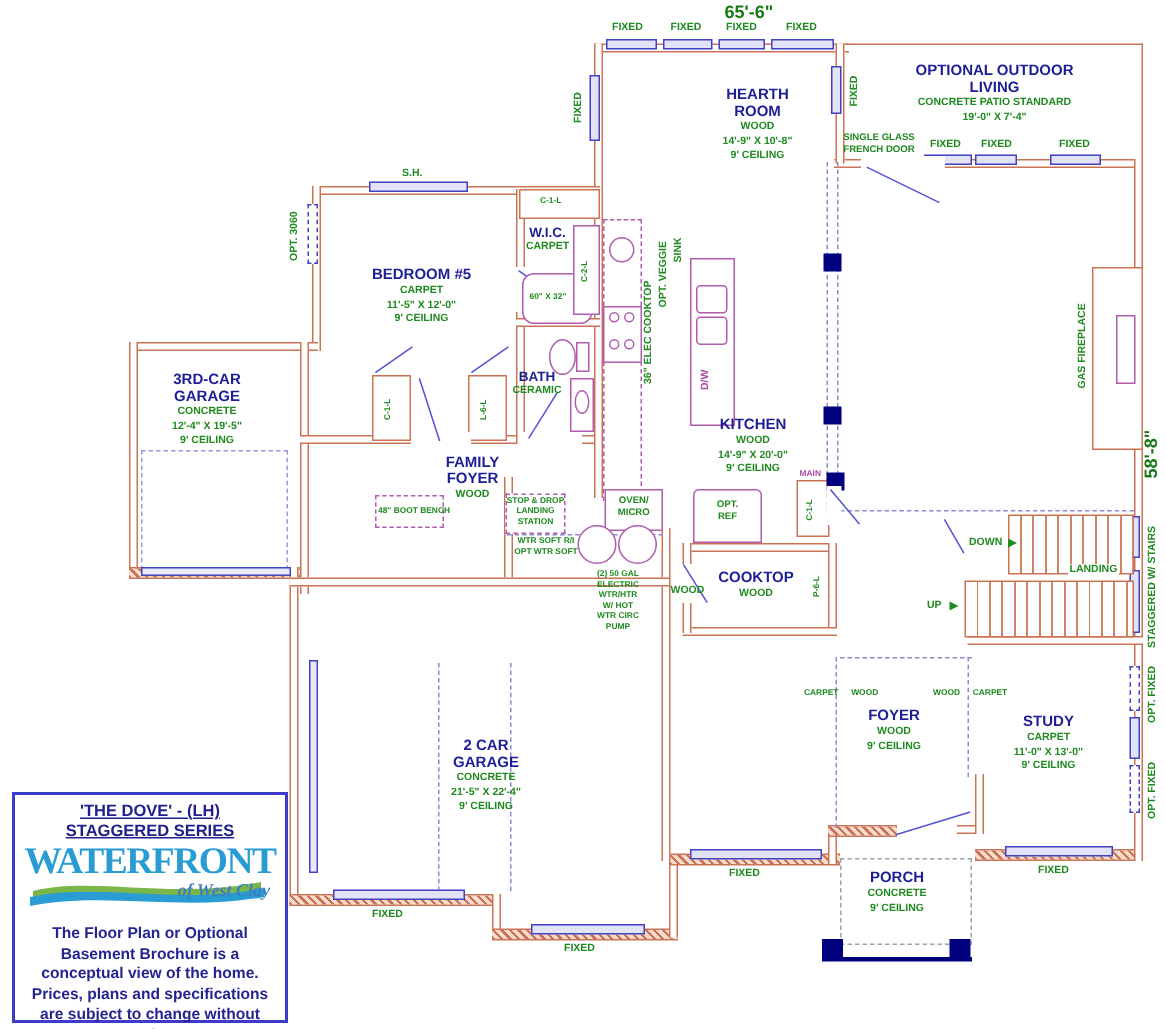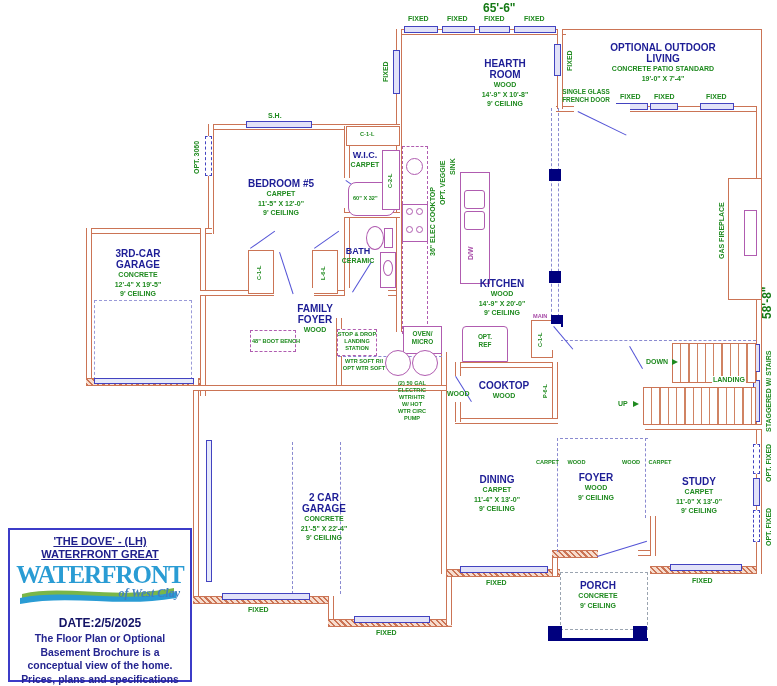--- a/index.html
+++ b/index.html
@@ -349,26 +349,20 @@
     <span class="rs">WOOD</span>
   </div>
 
   <div class="rm" style="left:292px;top:492px;width:64px;">
     <span class="nm">2 CAR GARAGE</span>
     <span class="rs">CONCRETE</span>
     <span class="rs">21'-5" X 22'-4"</span>
     <span class="rs">9' CEILING</span>
   </div>
 
-  <div class="rm" style="left:460px;top:474px;width:74px;">
-    <span class="nm">DINING</span>
-    <span class="rs">CARPET</span>
-    <span class="rs">11'-4" X 13'-0"</span>
-    <span class="rs">9' CEILING</span>
-  </div>
 
   <div class="rm" style="left:568px;top:472px;width:56px;">
     <span class="nm">FOYER</span>
     <span class="rs">WOOD</span>
     <span class="rs">9' CEILING</span>
   </div>
 
   <div class="rm" style="left:662px;top:476px;width:74px;">
     <span class="nm">STUDY</span>
     <span class="rs">CARPET</span>
@@ -377,26 +371,25 @@
   </div>
 
   <div class="rm" style="left:568px;top:580px;width:60px;">
     <span class="nm">PORCH</span>
     <span class="rs">CONCRETE</span>
     <span class="rs">9' CEILING</span>
   </div>
 
   <div class="tb">
     <div class="tb-t">'THE DOVE' - (LH)</div>
-    <div class="tb-t" style="margin-top:1px;">WATERFRONT GREAT</div>
+    <div class="tb-t" style="margin-top:1px;">STAGGERED SERIES</div>
     <div class="logo">
       <div class="logo-w">WATERFRONT</div>
       <svg width="160" height="20" viewBox="0 0 160 20" style="position:absolute;left:8px;top:24px;">
         <path d="M4 8 C45 -2 95 14 156 2 L156 8 C100 18 50 4 4 14 Z" fill="#7ab648"></path>
         <path d="M2 12 C50 2 100 18 158 6 L158 12 C104 22 52 8 2 18 Z" fill="#2a9cd4"></path>
       </svg>
       <div class="logo-c">of West Clay</div>
     </div>
-    <div class="tb-d">DATE:2/5/2025</div>
     <div class="tb-x">The Floor Plan or Optional Basement Brochure is a conceptual view of the home.  Prices, plans and specifications are subject to change without notice</div>
   </div>
 
 </div>
 
 </body></html>

